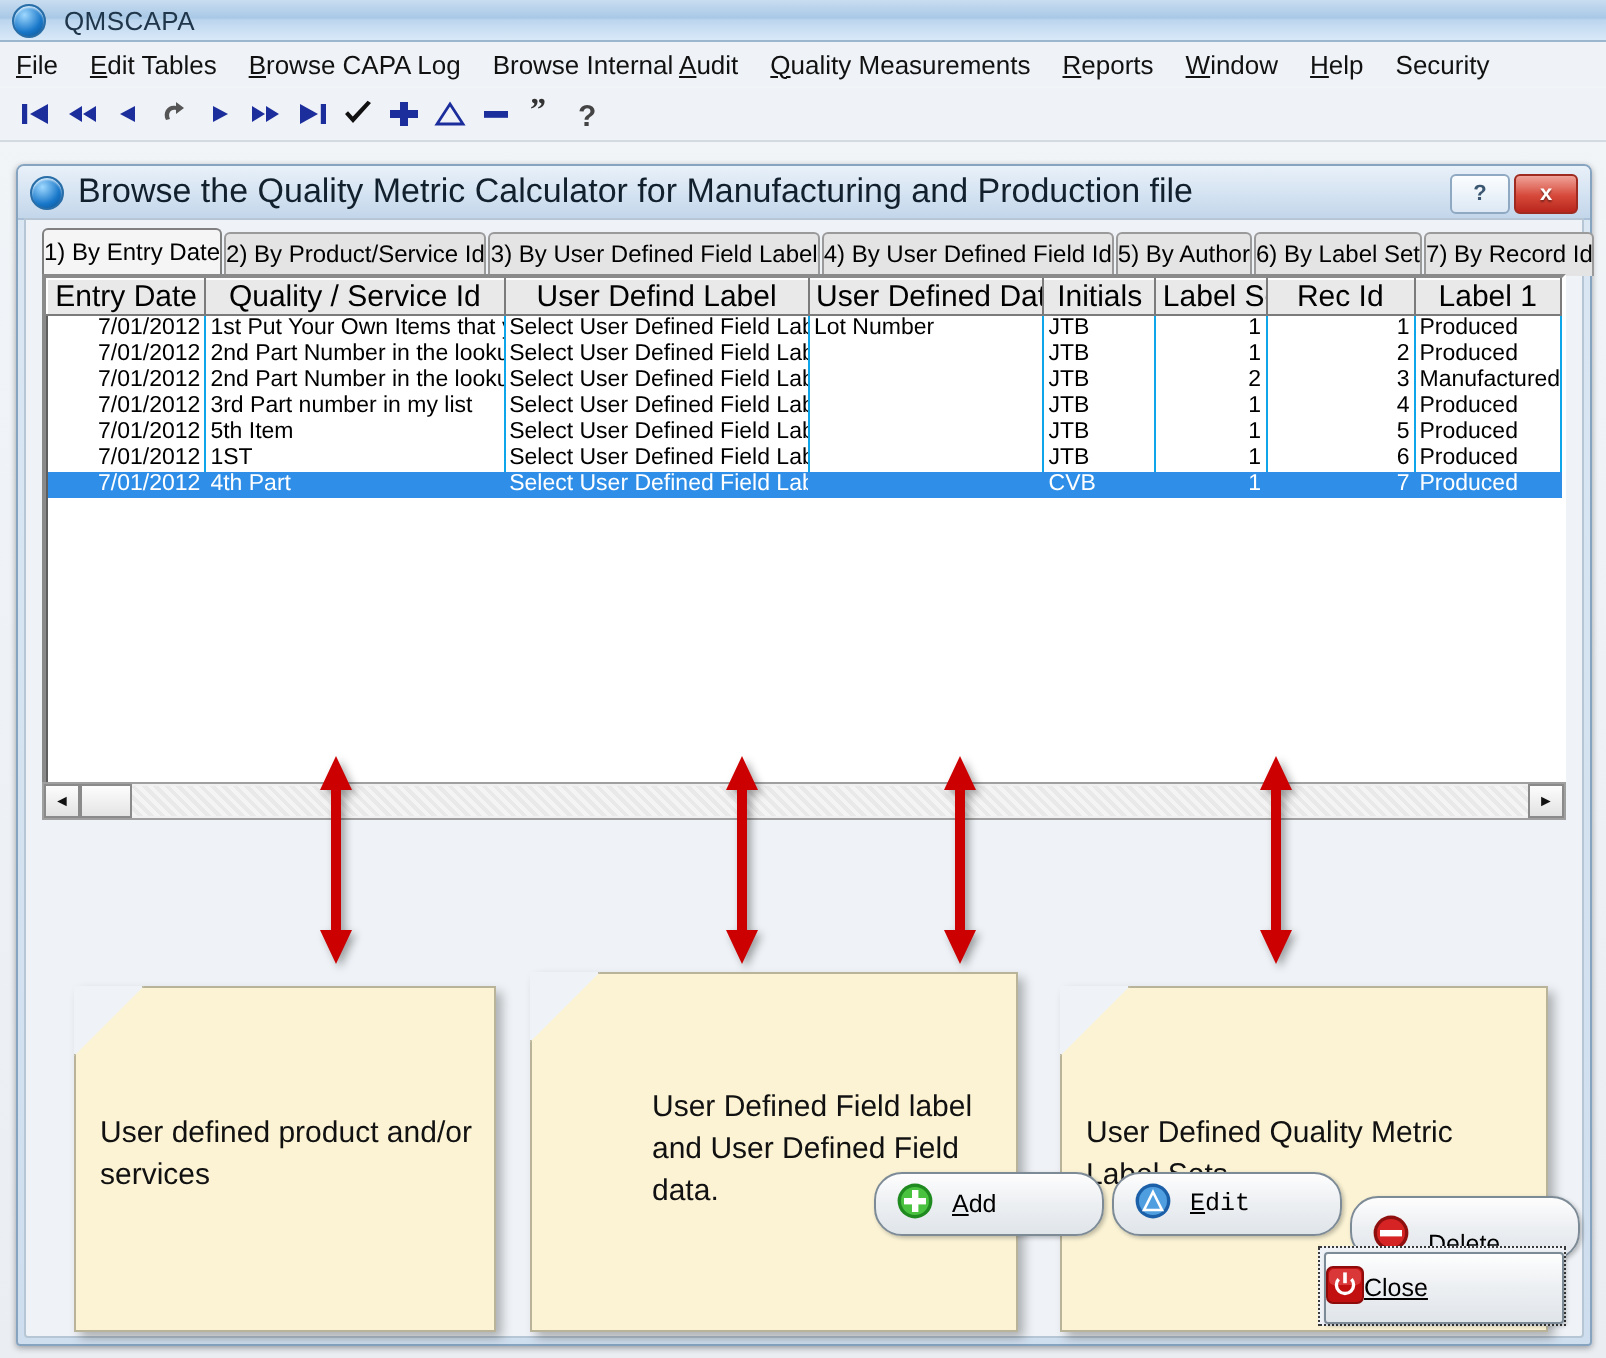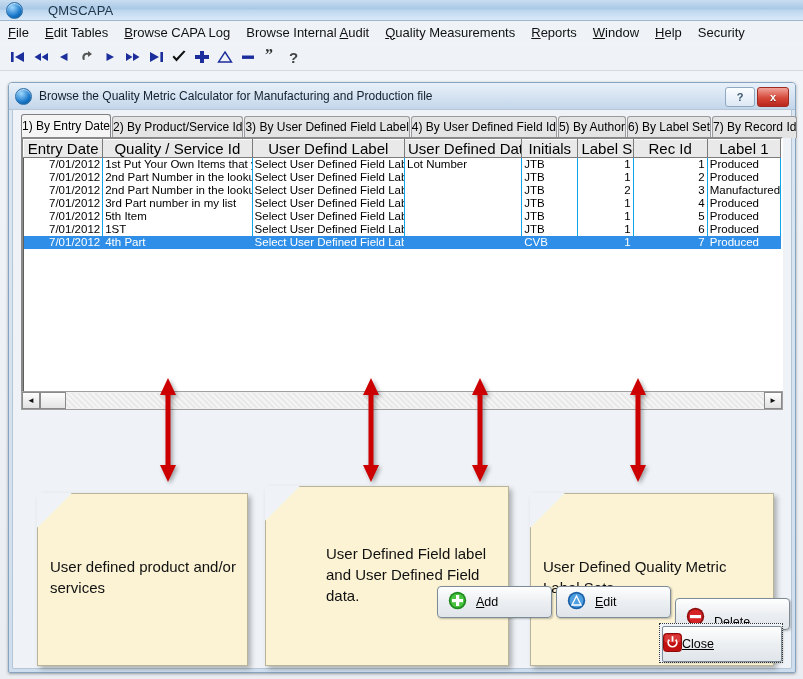--- a/index.html
+++ b/index.html
@@ -27,21 +27,21 @@
     display:flex;align-items:center;
   }
   #titlebar .app-icon{
     width:15px;height:15px;margin-left:6px;border-radius:50%;
     background:radial-gradient(circle at 35% 30%,#9fd8ff,#1877c9 60%,#0b4e8a);
     border:1px solid #2a6ea8;
     box-shadow:inset 0 1px 1px rgba(255,255,255,.7);
     flex:none;
   }
   #titlebar .app-title{
-    margin-left:25px;font-size:13px;color:#20364a;letter-spacing:.2px;
+    margin-left:9px;font-size:13px;color:#20364a;letter-spacing:.2px;
   }
 
   
   #menubar{
     position:absolute;left:0;top:21px;width:803px;height:22px;
     display:flex;align-items:center;
     background:#eff3f7;
   }
   .menu-item{
     font-size:13px;color:#111;padding:1px 8px;white-space:nowrap;cursor:default;
@@ -75,21 +75,21 @@
     border-radius:3px 3px 0 0;
     border-bottom:1px solid #a9c0d6;
   }
   #child-titlebar .c-icon{
     width:15px;height:15px;margin-left:6px;border-radius:50%;flex:none;
     background:radial-gradient(circle at 35% 30%,#9fd8ff,#1877c9 60%,#0b4e8a);
     border:1px solid #2a6ea8;
     box-shadow:inset 0 1px 1px rgba(255,255,255,.7);
   }
   #child-titlebar .c-title{
-    margin-left:7px;font-size:12px;color:#12202d;white-space:nowrap;
+    margin-left:7px;font-size:17px;color:#12202d;white-space:nowrap;
   }
   .win-btn{
     position:absolute;top:4px;height:18px;border-radius:3px;
     display:flex;align-items:center;justify-content:center;
     font-size:11px;font-weight:bold;
   }
   #help-btn{
     right:40px;width:28px;
     background:linear-gradient(#fbfdff,#dce8f4);
     border:1px solid #8fa9c2;color:#3a5670;
@@ -176,21 +176,21 @@
     width:24px;height:15px;flex:none;
     background:linear-gradient(#fdfdfd,#e4e4e4);
     border:1px solid #8a8a8a;
   }
 
   
   .act-btn{
     position:absolute;height:30px;
     background:linear-gradient(#fefefe,#eceff2 50%,#e0e5ea);
     border:1px solid #7d8b97;
-    border-radius:4px;
+    border-radius:14px;
     display:flex;align-items:center;
     box-shadow:1px 1px 2px rgba(0,0,0,.25);
     font-size:12.5px;
   }
   .act-btn .glyph{margin-left:10px;margin-right:9px;flex:none;}
   .act-btn .lbl .ul{text-decoration:underline;}
 
   #close-wrap{
     position:absolute;right:8px;bottom:5px;
     width:118px;height:34px;
@@ -498,21 +498,21 @@
           <svg width="19" height="19" viewBox="0 0 19 19">
               <circle cx="9.5" cy="9.5" r="8.7" fill="#1f8a1f"></circle>
               <circle cx="9.5" cy="9.5" r="7" fill="#49c23f"></circle>
               <rect x="8" y="4" width="3.2" height="11" fill="#fff"></rect>
               <rect x="4" y="8" width="11" height="3.2" fill="#fff"></rect>
             </svg>
         </span>
         <span class="lbl"><span class="ul">A</span>dd</span>
       </div>
 
-      <div class="act-btn" id="btn-edit" style="left:543px;bottom:50px;width:113px;">
+      <div class="act-btn" id="btn-edit" style="left:543px;bottom:50px;width:113px;font-family:Liberation Mono, monospace;">
         <span class="glyph">
           <svg width="19" height="19" viewBox="0 0 19 19">
               <circle cx="9.5" cy="9.5" r="8.7" fill="#1b5fa8"></circle>
               <circle cx="9.5" cy="9.5" r="7" fill="#4f9fe0"></circle>
               <path d="M9.5 5 L14 14 L5 14 Z" fill="none" stroke="#fff" stroke-width="1.3"></path>
             </svg>
         </span>
         <span class="lbl"><span class="ul">E</span>dit</span>
       </div>
 

